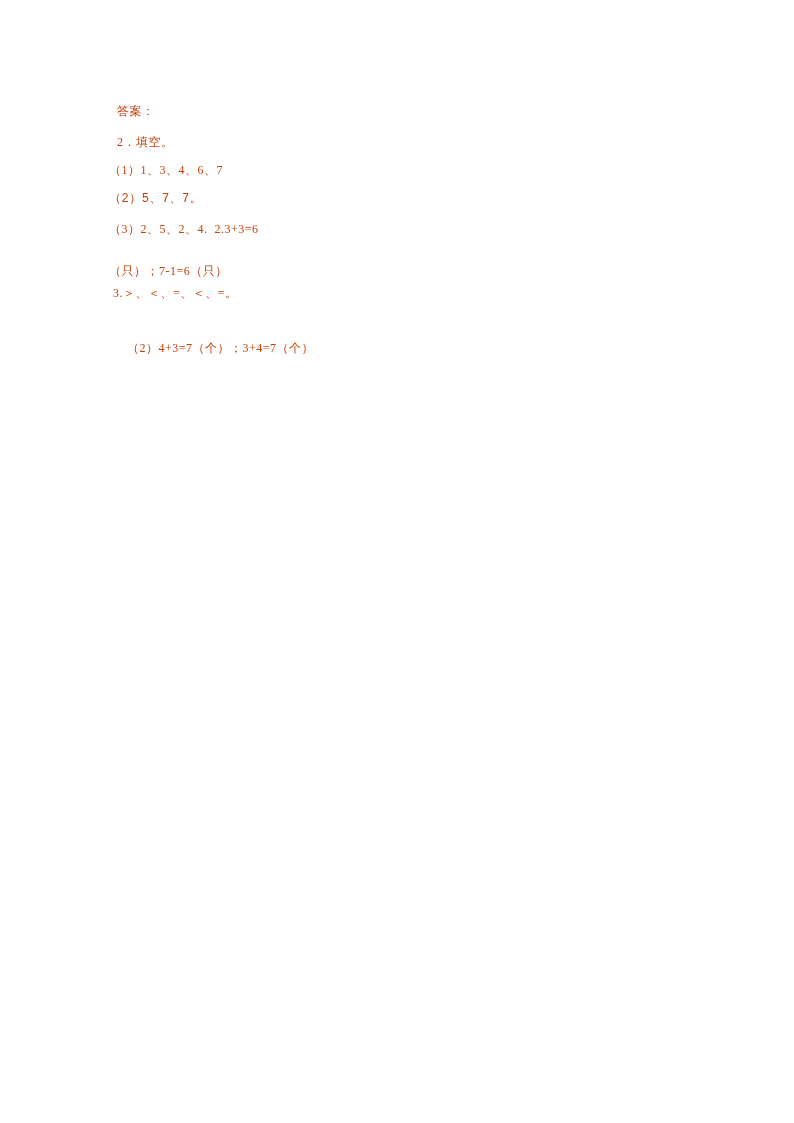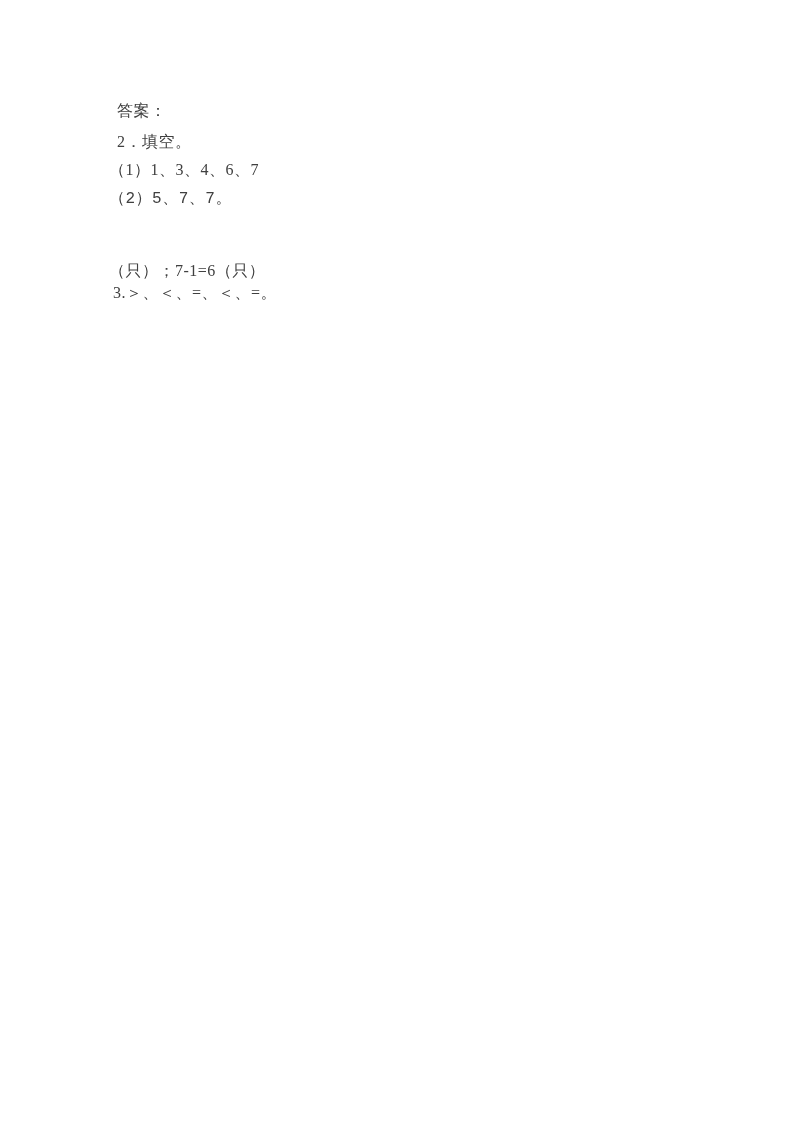--- a/index.html
+++ b/index.html
@@ -7,22 +7,22 @@
     padding: 0;
     background: #ffffff;
   }
   .page {
     position: relative;
     width: 794px;
     height: 1123px;
     background: #ffffff;
     overflow: hidden;
     font-family: "Liberation Serif", "DejaVu Serif", serif;
-    font-size: 16px;
-    color: #404040;
+    font-size: 12px;
+    color: #c2410c;
   }
   .doc-line {
     position: absolute;
     white-space: pre;
     line-height: 20px;
     letter-spacing: 0.5px;
   }
   
   .line-0 { top: 101px; left: 117px; }
   .line-1 { top: 132px; left: 117px; }
@@ -35,15 +35,17 @@
   .line-8 { top: 338px; left: 127px; }
 </style>
 </head>
 <body>
 
 <div class="page">
   <div class="doc-line line-0">答案：</div>
   <div class="doc-line line-1">2．填空。</div>
   <div class="doc-line line-2">（1）1、3、4、6、7</div>
   <div class="doc-line line-3">（2）5、7、7。</div>
+  <div class="doc-line line-4">（3）2、5、2、4.  2.3+3=6</div>
   <div class="doc-line line-5">（只）；7-1=6（只）</div>
   <div class="doc-line line-6">3.＞、＜、=、＜、=。</div>
+  <div class="doc-line line-8">（2）4+3=7（个）；3+4=7（个）</div>
 </div>
 
 </body></html>

